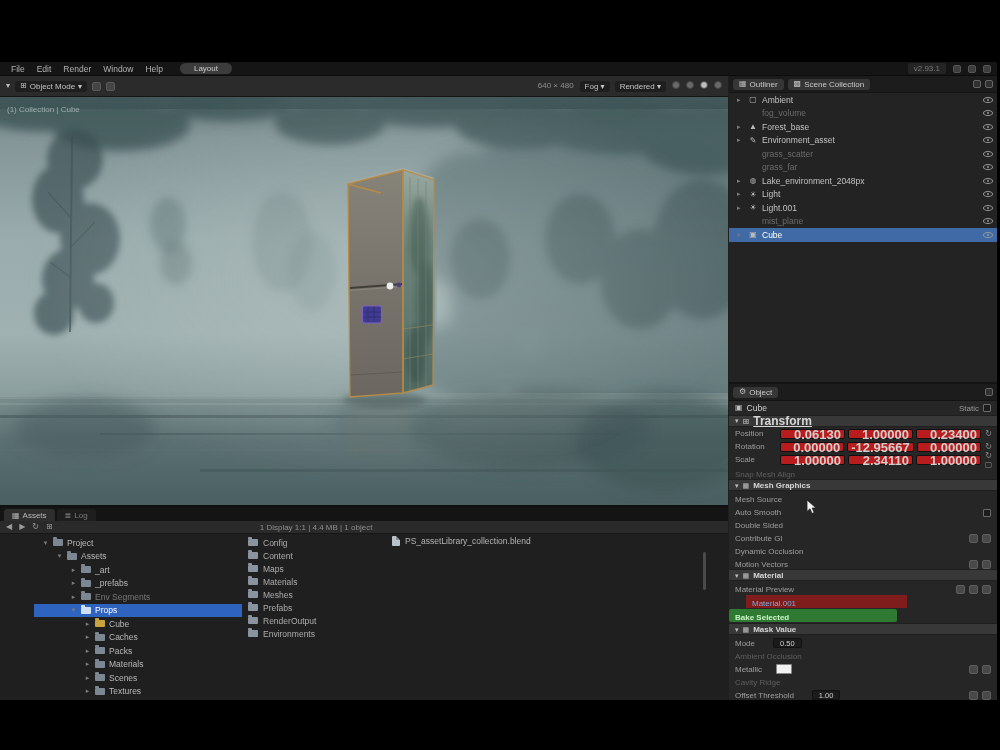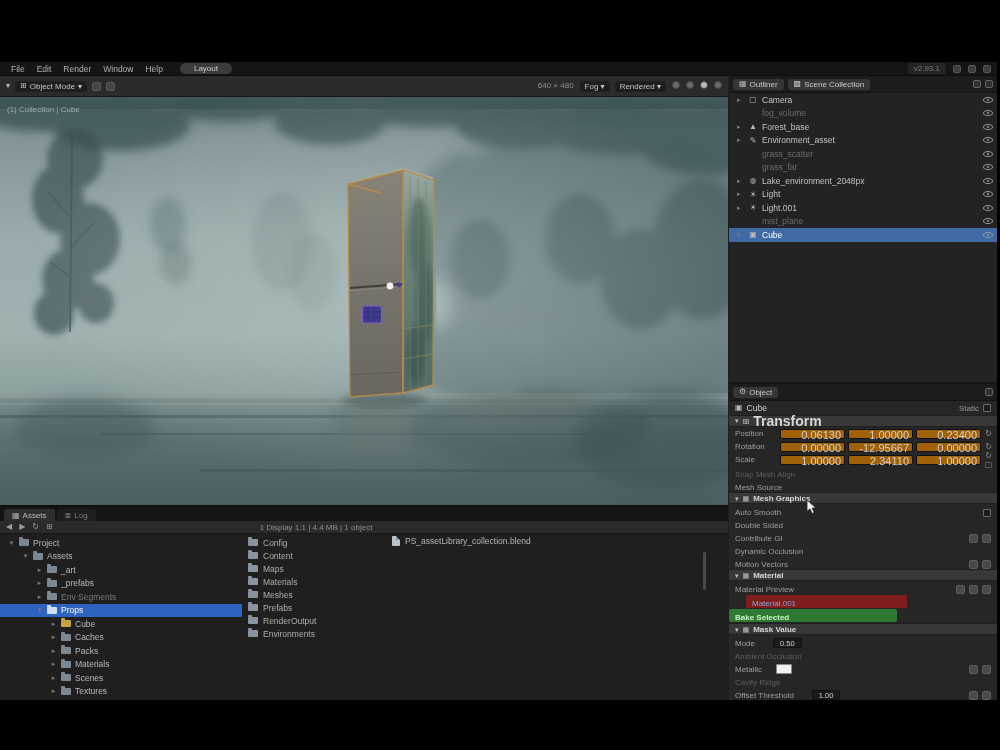--- a/index.html
+++ b/index.html
@@ -63,26 +63,26 @@
   #props { position:absolute; left:0; top:306px; width:268px; height:318px; background:#262626;
     border-top:2px solid #141414; overflow:hidden; }
   #prop-name-row { display:flex; align-items:center; height:14px; padding:0 6px; gap:4px; }
   #prop-name-row .lbl { font-size:8.5px; color:#d0d0d0; }
   #prop-name-row .right { margin-left:auto; display:flex; gap:4px; align-items:center; }
   #prop-name-row .right span { font-size:8px; color:#9a9a9a; }
   .sec-bar { display:flex; align-items:center; height:12px; background:#383838; padding:0 6px;
     gap:4px; border-top:1px solid #1f1f1f; border-bottom:1px solid #1f1f1f; }
   .sec-bar .arrow { font-size:7px; color:#bdbdbd; }
   .sec-bar .sic { font-size:8px; color:#cccccc; }
-  .sec-bar .t { font-size:14px; color:#d6d6d6; font-weight:bold; }
+  .sec-bar .t { font-size:12px; color:#d6d6d6; font-weight:bold;text-decoration:underline; }
 
   .tr-row { display:flex; align-items:center; height:13px; padding:0 4px 0 6px; gap:3px; }
   .tr-row .lbl { width:42px; font-size:8px; color:#9e9e9e; }
-  .num { flex:1; background:#a16207; border:1px solid #111; border-radius:2px; height:10px;
-    font-size:11px; color:#cfcfcf; text-align:right; padding:0 3px; line-height:10px; }
+  .num { flex:1; background:#b91c1c; border:1px solid #111; border-radius:2px; height:10px;
+    font-size:13px; color:#cfcfcf; text-align:right; padding:0 3px; line-height:10px;font-weight:bold; }
   .tr-ic { font-size:8px; color:#8d8d8d; width:9px; text-align:center; }
 
   .prow { display:flex; align-items:flex-end; height:13px; padding:0 6px; gap:4px; }
   .prow .lbl { font-size:8px; color:#9f9f9f; white-space:nowrap; }
   .prow.dim .lbl { color:#5f5f5f; }
   .prow.section { height:12px; background:#383838; border-top:1px solid #1f1f1f;
     border-bottom:1px solid #1f1f1f; }
   .prow.section .lbl { color:#d6d6d6; font-weight:bold; }
   .prow .secarrow, .prow .secic { display:none; font-size:7px; color:#bdbdbd; }
   .prow.section .secarrow, .prow.section .secic { display:inline; }
@@ -117,21 +117,21 @@
   .atab { display:flex; align-items:center; gap:3px; font-size:8px; color:#b9b9b9;
     background:#2e2e2e; border-radius:3px 3px 0 0; padding:1px 8px; height:12px; }
   .atab.inactive { background:#1e1e1e; color:#7d7d7d; }
   .atab .tic { font-size:8px; }
   #asset-toolbar { height:13px; background:#2a2a2a; display:flex; align-items:center; gap:7px;
     padding:0 6px; border-bottom:1px solid #161616; }
   .tb-ic { font-size:8px; color:#9a9a9a; line-height:1; }
   #asset-status { font-size:8px; color:#8e8e8e; margin-left:200px; }
 
   #asset-body { position:relative; height:166px; display:flex; }
-  #dir-tree { width:242px; height:100%; padding-top:2px; }
+  #dir-tree { width:242px; height:100%; padding-top:2px;padding-left:34px; }
   .t-row { display:flex; align-items:center; height:13.5px; gap:4px; padding-right:4px; }
   .t-row .arrow { font-size:7px; color:#7a7a7a; width:7px; text-align:center; }
   .t-row .lbl { font-size:8.5px; color:#b9b9b9; white-space:nowrap; }
   .t-row.dim .lbl { color:#777; }
   .t-row.selected { background:#2f63c0; }
   .t-row.selected .lbl { color:#fff; }
   .t-row.d0 { padding-left:8px; } .t-row.d1 { padding-left:22px; }
   .t-row.d2 { padding-left:36px; } .t-row.d3 { padding-left:50px; }
   .fold { width:10px; height:7px; background:#7c8794; border-radius:1px; position:relative; flex:none; }
   .fold::before { content:""; position:absolute; top:-2px; left:0; width:4px; height:2px;
@@ -498,21 +498,21 @@
         <span class="head-right">
           <span class="h-ic"></span>
           <span class="h-ic"></span>
         </span>
       </div>
       <div>
 
       <div class="ol-row">
             <span class="arrow">▸</span>
             <span class="oic">▢</span>
-            <span class="lbl">Camera</span>
+            <span class="lbl">Ambient</span>
             <span class="eye"></span>
           </div>
             <div class="ol-row dim">
             <span class="arrow"></span>
             <span class="oic"></span>
             <span class="lbl">fog_volume</span>
             <span class="eye"></span>
           </div>
             <div class="ol-row">
             <span class="arrow">▸</span>
@@ -618,29 +618,29 @@
             <span class="tr-ic">↻ ▢</span>
           </div>
           </div>
       <div>
 
       <div class="prow dim">
 
             <span class="lbl">Snap Mesh Align</span>
 
           </div>
-            <div class="prow">
-
-            <span class="lbl">Mesh Source</span>
-
-          </div>
             <div class="prow section">
             <span class="secarrow">▾</span>
             <span class="secic">▦</span>
             <span class="lbl">Mesh Graphics</span>
+
+          </div>
+            <div class="prow">
+
+            <span class="lbl">Mesh Source</span>
 
           </div>
             <div class="prow has-check">
 
             <span class="lbl">Auto Smooth</span>
 
             <span class="rgroup">
               <span class="check"></span>
 
             </span>

